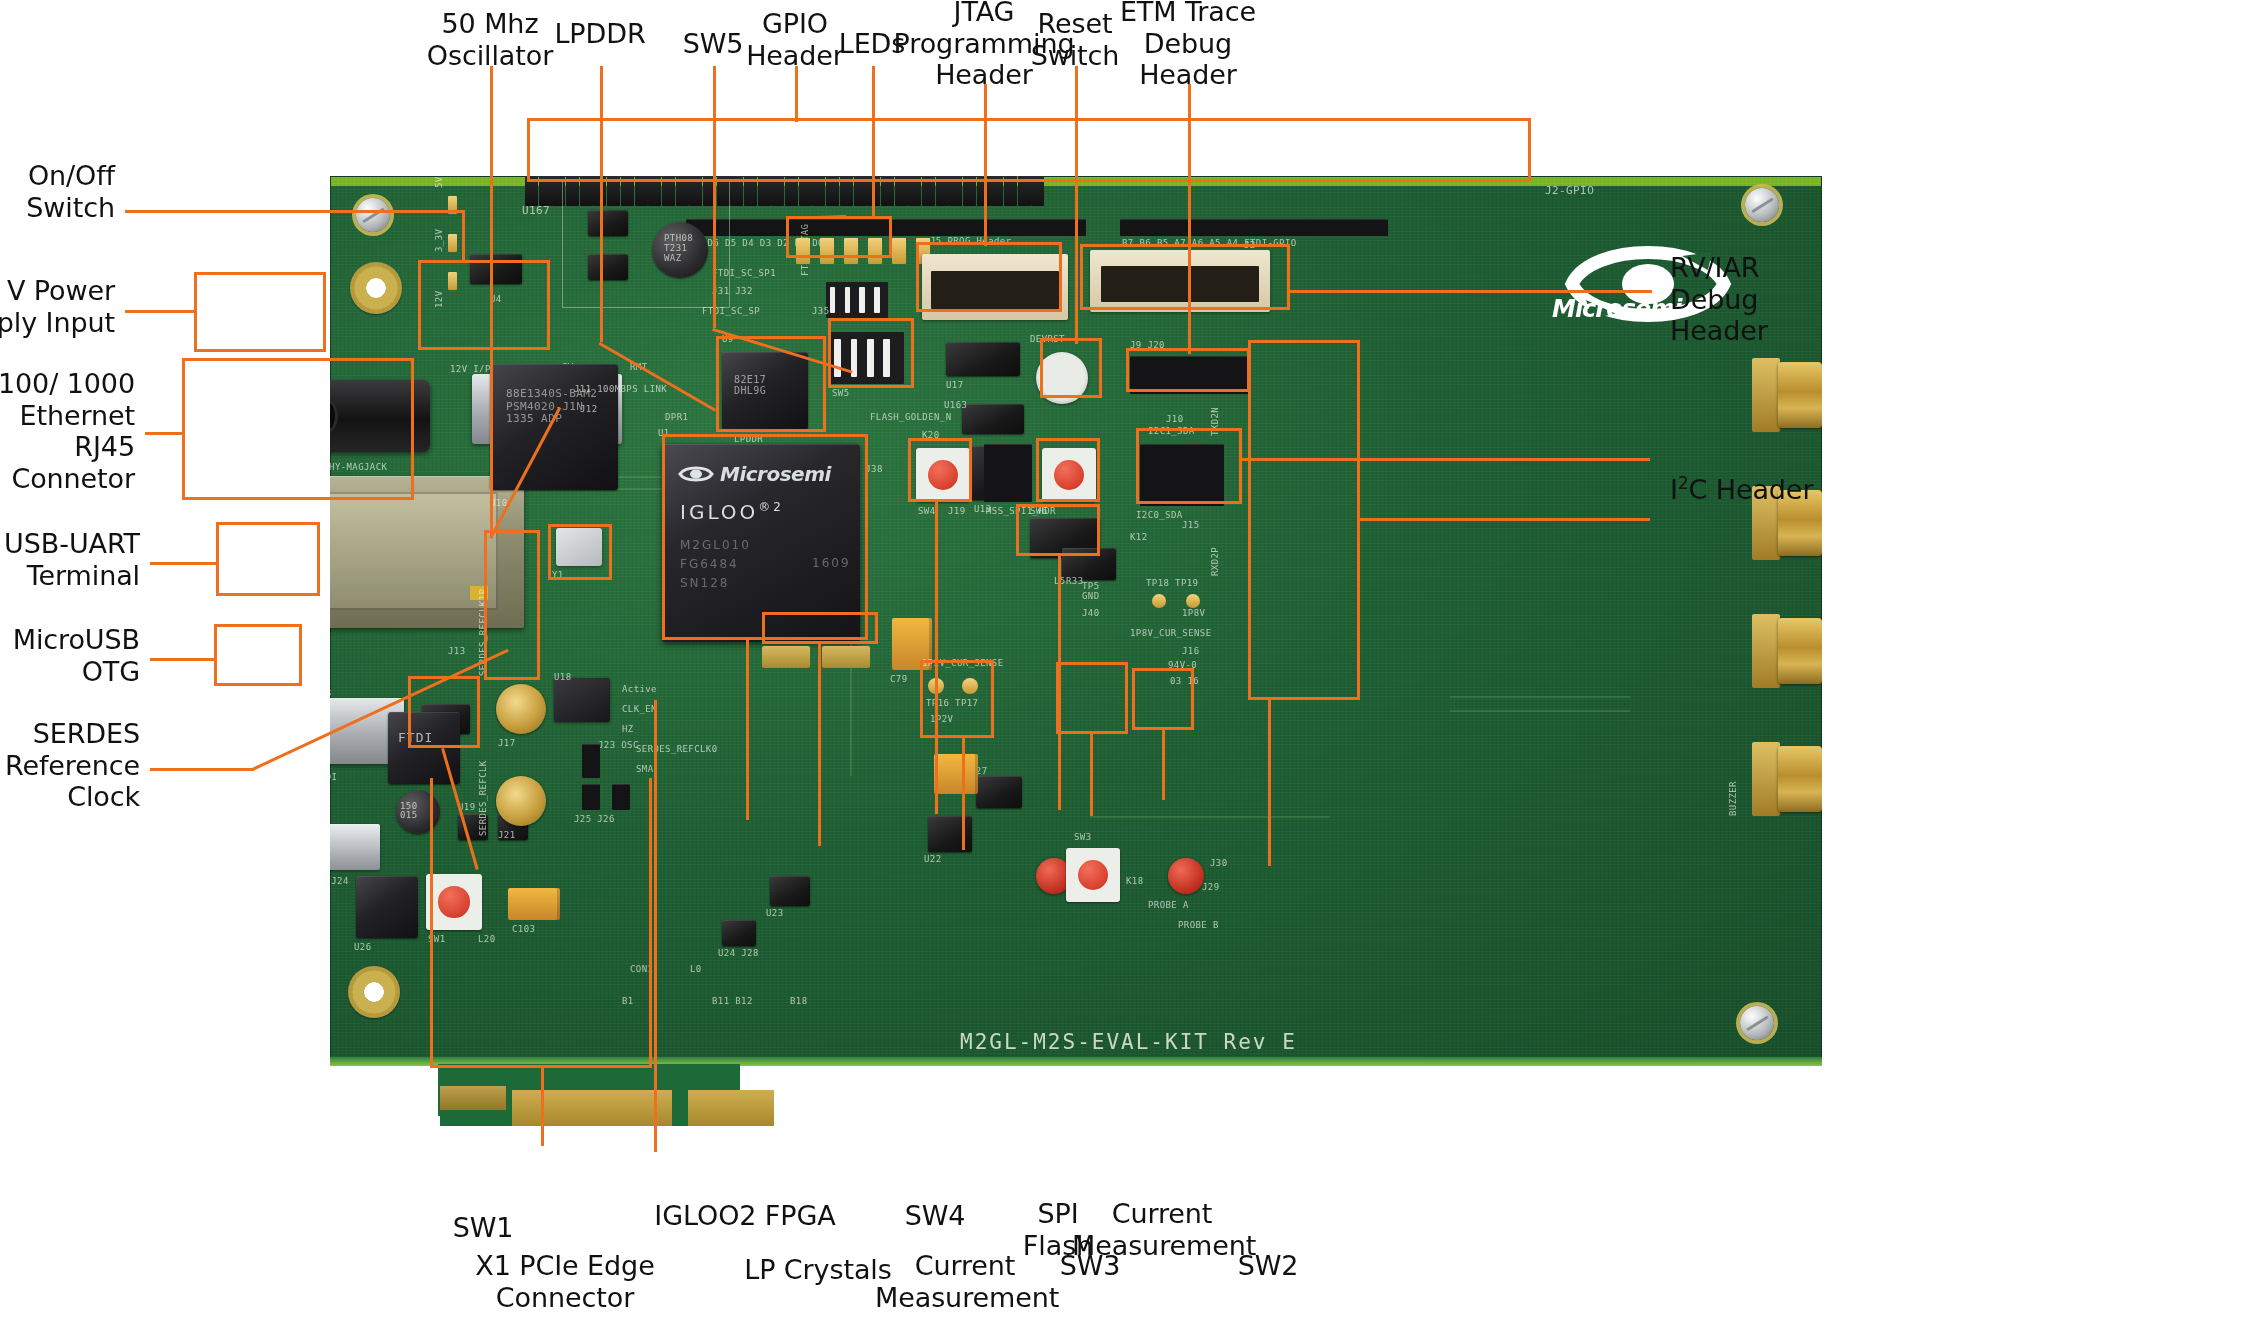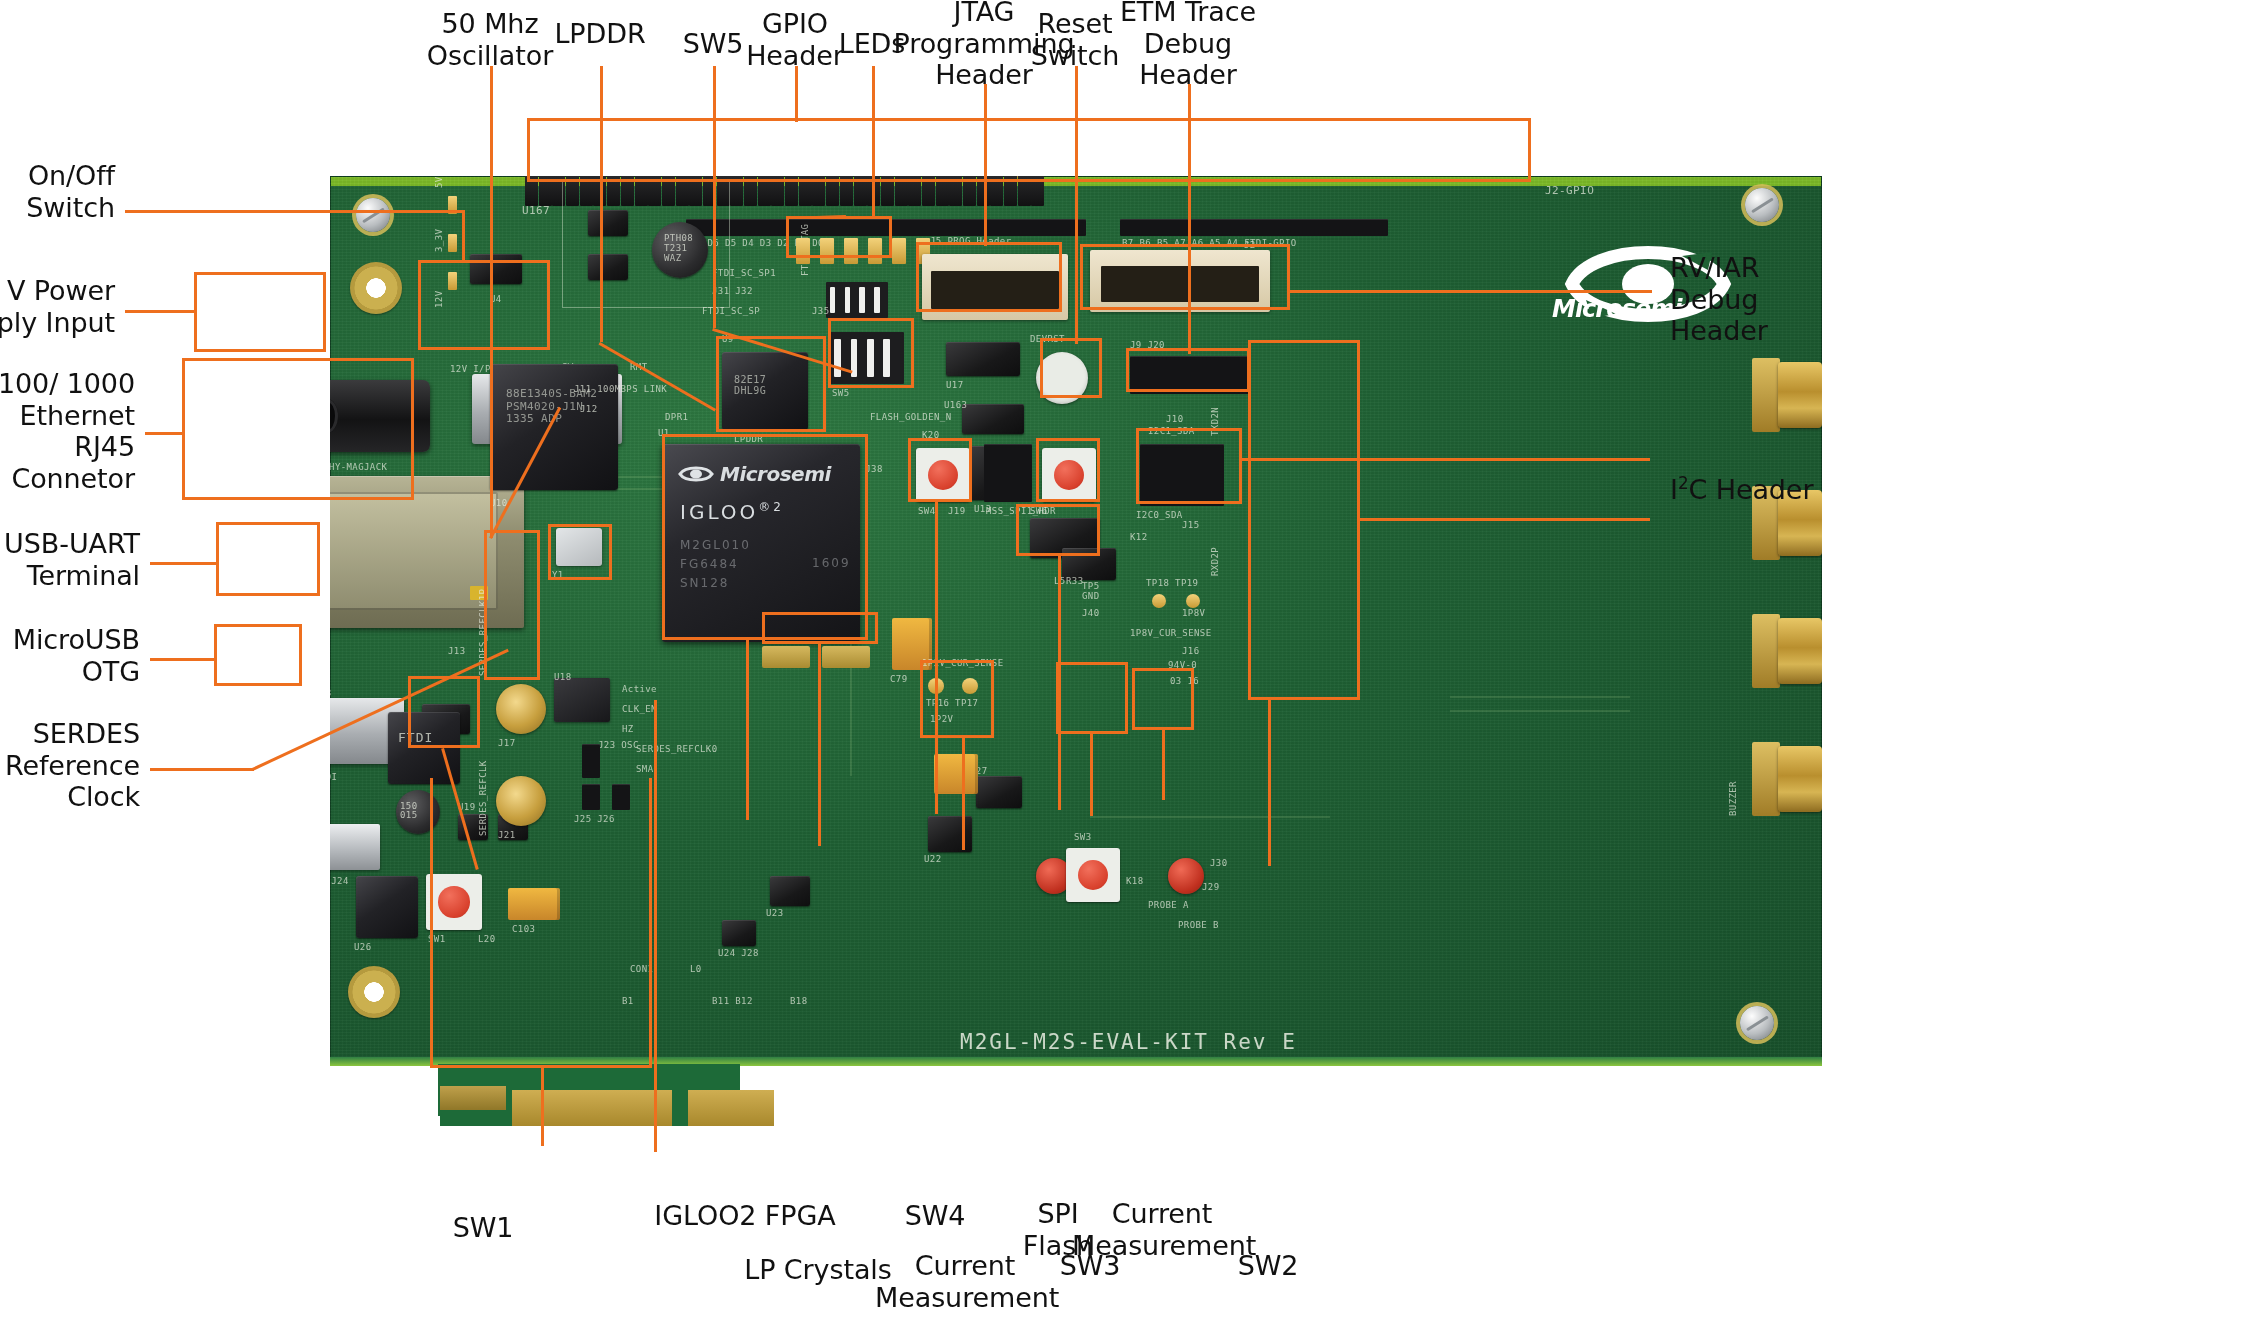--- a/index.html
+++ b/index.html
@@ -610,20 +610,22 @@
 Clock</div>
 
   <div class="lbl l" style="left:1670px;top:252px;width:280px;">RV/IAR
 Debug
 Header</div>
   <div class="lbl l" style="left:1670px;top:442px;width:300px;">
     <span>I</span><sup>2</sup><span>C Header</span>
   </div>
 
   <div class="lbl c" style="left:413px;top:1212px;width:140px;">SW1</div>
+  <div class="lbl c" style="left:450px;top:1250px;width:230px;">X1 PCIe Edge
+Connector</div>
   <div class="lbl c" style="left:634px;top:1200px;width:222px;">IGLOO2 FPGA</div>
   <div class="lbl c" style="left:718px;top:1254px;width:200px;">LP Crystals</div>
   <div class="lbl c" style="left:865px;top:1200px;width:140px;">SW4</div>
   <div class="lbl c" style="left:875px;top:1250px;width:180px;">Current
 Measurement</div>
   <div class="lbl c" style="left:988px;top:1198px;width:140px;">SPI
 Flash</div>
   <div class="lbl c" style="left:1020px;top:1250px;width:140px;">SW3</div>
   <div class="lbl c" style="left:1072px;top:1198px;width:180px;">Current
 Measurement</div>

